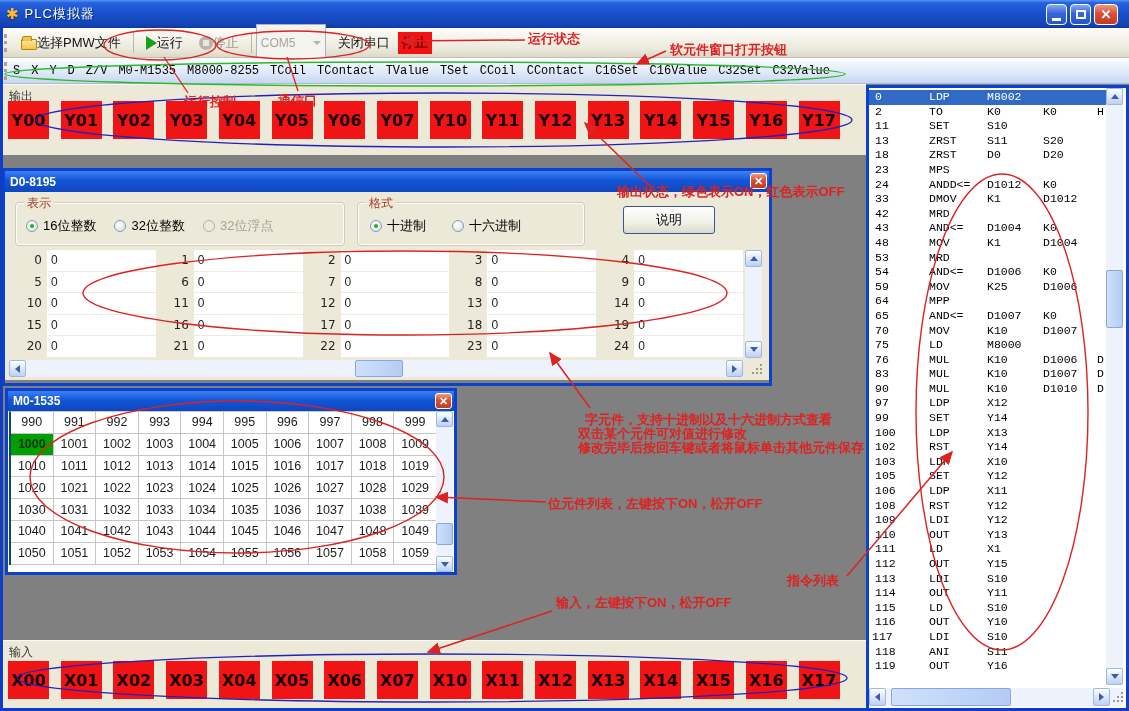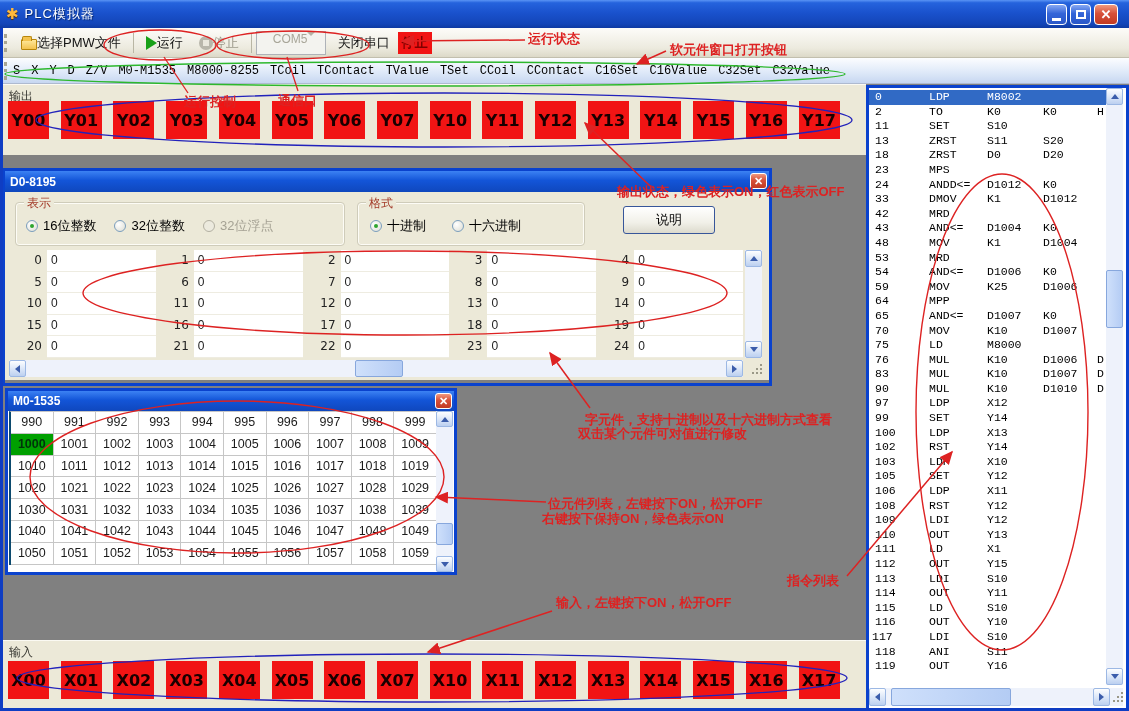--- a/index.html
+++ b/index.html
@@ -28,22 +28,22 @@
     border-bottom:1px solid #c2bfae;display:flex;align-items:center}
   .grip{width:3px;height:18px;border-left:3px dotted #a9a693;margin:0 6px 0 4px}
   .tbtn{display:flex;align-items:center;height:24px;padding:0 7px;font-size:13px;color:#111;border:1px solid transparent;border-radius:2px}
   .tbtn.disabled{color:#9d9a8b}
   .tsep{width:1px;height:20px;background:#b9b6a4;margin:0 4px}
   .folder{width:16px;height:11px;background:linear-gradient(180deg,#ffe89a,#f3c34f);border:1px solid #b8860b;border-radius:1px;position:relative;margin-top:3px}
   .folder:before{content:"";position:absolute;left:0;top:-4px;width:8px;height:4px;background:#f3c34f;border:1px solid #b8860b;border-bottom:none;border-radius:2px 2px 0 0}
   .play{width:0;height:0;border-left:11px solid #18a018;border-top:7px solid transparent;border-bottom:7px solid transparent}
   .stopicon{width:14px;height:14px;border-radius:50%;background:#b8b6aa;display:flex;align-items:center;justify-content:center}
   .stopicon span{width:6px;height:6px;background:#e9e7dc}
-  #com-combo{width:70px;height:24px;border:1px solid #aeb2b8;background:#f3f3ef;color:#a8a699;font-size:12px;
-    display:flex;align-items:flex-start;padding:0 16px;justify-content:space-between}
+  #com-combo{width:70px;height:37px;border:1px solid #aeb2b8;background:#f3f3ef;color:#a8a699;font-size:12px;
+    display:flex;align-items:center;padding:0 4px;justify-content:space-between}
   #com-combo .arr{width:0;height:0;border-top:4px solid #b5b3a6;border-left:4px solid transparent;border-right:4px solid transparent}
   #status-stop{background:#f11414;color:#7e0000;font-weight:bold;font-size:13px;height:22px;display:flex;align-items:center;padding:0 4px}
 
   #toolbar2{left:0;top:58px;width:1129px;height:26px;background:linear-gradient(180deg,#fcfdff,#dde8f8 60%,#c7d7f1);
     border-bottom:1px solid #aebad0;display:flex;align-items:center}
   .dev-btn{font-family:"Liberation Mono",monospace;font-size:12px;color:#000;margin-right:11px;white-space:nowrap}
   #device-bar-items{display:flex;align-items:center}
 
   
   .strip{left:3px;width:863px;background:#ece9d8;border-top:1px solid #fbfaf3}
@@ -685,22 +685,22 @@
   <div class="border-strip" style="left:0;top:28px;width:3px;height:683px"></div>
   <div class="border-strip" style="left:0;top:708px;width:1129px;height:3px"></div>
 
   <div class="anno" style="left:528px;top:30px">运行状态</div>
   <div class="anno" style="left:670px;top:41px">软元件窗口打开按钮</div>
   <div class="anno" style="left:184px;top:93px">运行控制</div>
   <div class="anno" style="left:278px;top:92px">通信口</div>
   <div class="anno" style="left:617px;top:183px">输出状态，绿色表示ON，红色表示OFF</div>
   <div class="anno" style="left:585px;top:411px">字元件，支持十进制以及十六进制方式查看</div>
   <div class="anno" style="left:578px;top:425px">双击某个元件可对值进行修改</div>
+  <div class="anno" style="left:578px;top:439px">修改完毕后按回车键或者将鼠标单击其他元件保存</div>
   <div class="anno" style="left:548px;top:495px">位元件列表，左键按下ON，松开OFF</div>
-  <div class="anno" style="left:542px;top:510px">右键按下保持ON，绿色表示ON</div>
   <div class="anno" style="left:787px;top:572px">指令列表</div>
   <div class="anno" style="left:556px;top:594px">输入，左键按下ON，松开OFF</div>
 
   <svg id="overlay" viewBox="0 0 1129 711">
     <defs>
       <marker id="arr" markerWidth="10" markerHeight="8" refX="8" refY="4" orient="auto">
         <path d="M0,0 L9,4 L0,8 z" fill="#dd2222"></path>
       </marker>
     </defs>
 

